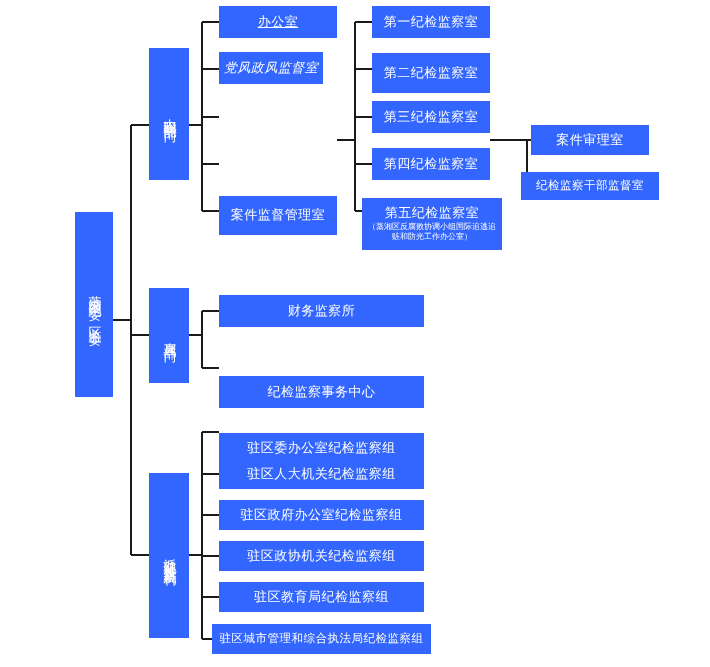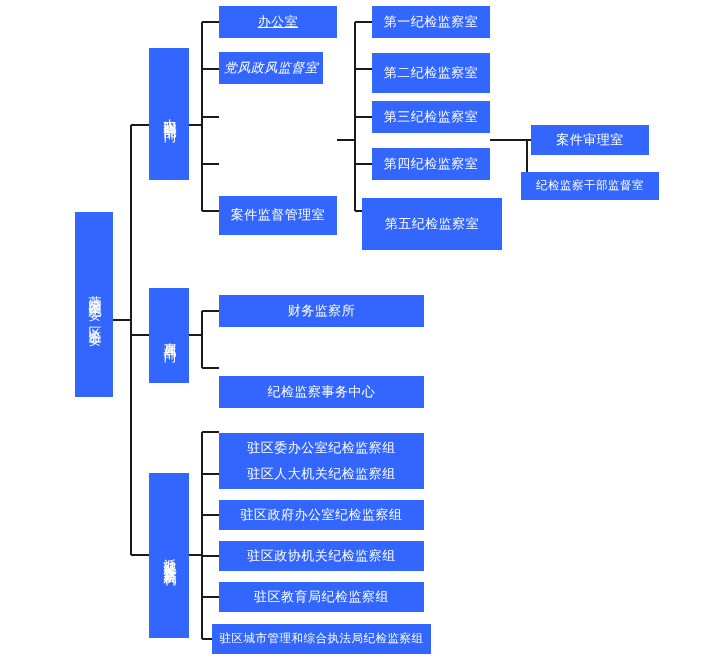--- a/index.html
+++ b/index.html
@@ -148,20 +148,21 @@
   <div class="node horiz" style="left:372px; top:6px; width:118px; height:32px;">第一纪检监察室</div>
 
   <div class="node horiz" style="left:372px; top:53px; width:118px; height:40px;">第二纪检监察室</div>
 
   <div class="node horiz" style="left:372px; top:101px; width:118px; height:32px;">第三纪检监察室</div>
 
   <div class="node horiz" style="left:372px; top:148px; width:118px; height:32px;">第四纪检监察室</div>
 
   <div class="node horiz with-sub" style="left:362px; top:198px; width:140px; height:52px;">
     <span class="main-label">第五纪检监察室</span>
+    <span class="sub">（蒸湘区反腐败协调小组国际追逃追赃和防光工作办公室）</span>
   </div>
 
   <div class="node horiz" style="left:531px; top:125px; width:118px; height:30px;">案件审理室</div>
 
   <div class="node horiz small-text" style="left:521px; top:172px; width:138px; height:28px;">纪检监察干部监督室</div>
 
   <div class="node horiz" style="left:219px; top:295px; width:205px; height:32px;">财务监察所</div>
 
   <div class="node horiz" style="left:219px; top:352px; width:205px; height:32px;margin-top:24px;">纪检监察事务中心</div>
 

